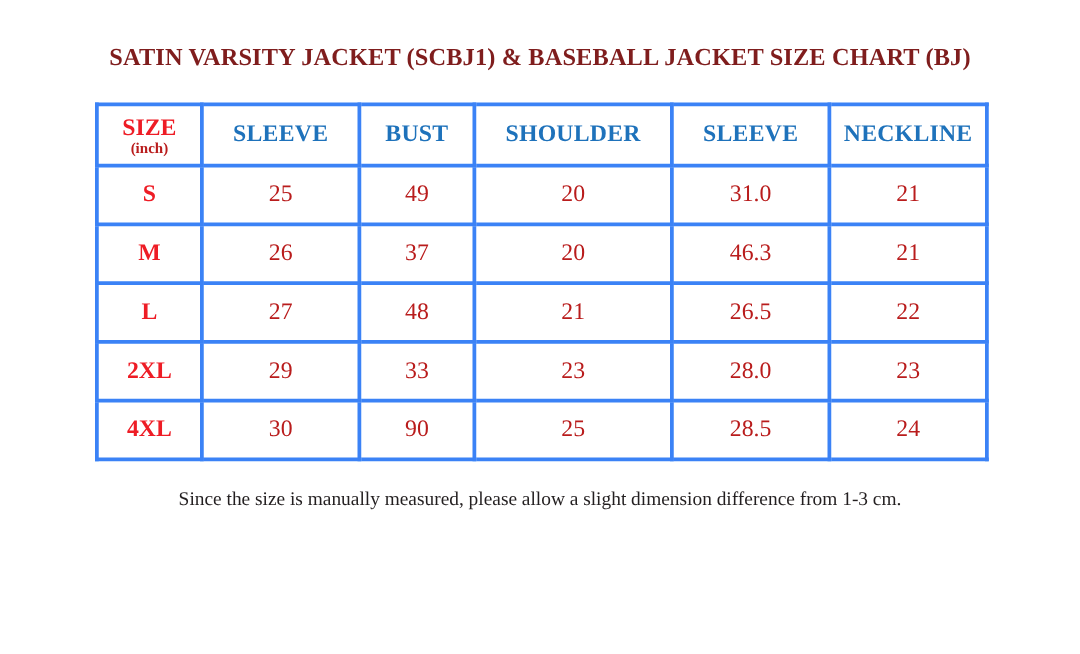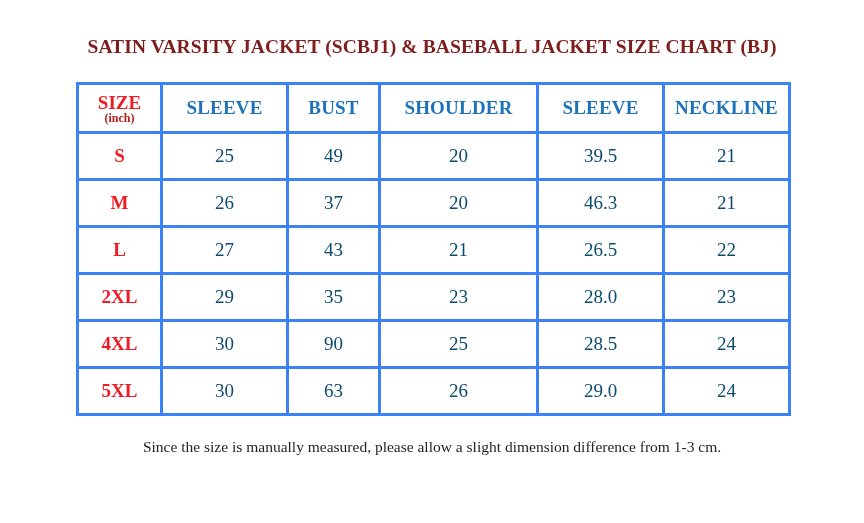--- a/index.html
+++ b/index.html
@@ -75,21 +75,21 @@
     font-weight: bold;
     font-size: 19px;
     letter-spacing: 0.2px;
   }
   td.size-cell {
     color: #ee1c25;
     font-weight: bold;
     font-size: 19px;
   }
   td.value-cell {
-    color: #0c4a6e;
+    color: #b91c1c;
     font-weight: normal;
     font-size: 19px;
   }
   .note {
     text-align: center;
     color: #231f20;
     font-size: 15.5px;
     margin-top: 22px;
   }
 </style>
@@ -122,62 +122,54 @@
           <th class="hdr-blue">SLEEVE</th>
           <th class="hdr-blue">NECKLINE</th>
         </tr>
       </thead>
       <tbody>
         <tr>
           <td class="size-cell">S</td>
           <td class="value-cell">25</td>
           <td class="value-cell">49</td>
           <td class="value-cell">20</td>
-          <td class="value-cell">39.5</td>
+          <td class="value-cell">31.0</td>
           <td class="value-cell">21</td>
         </tr>
         <tr>
           <td class="size-cell">M</td>
           <td class="value-cell">26</td>
           <td class="value-cell">37</td>
           <td class="value-cell">20</td>
           <td class="value-cell">46.3</td>
           <td class="value-cell">21</td>
         </tr>
         <tr>
           <td class="size-cell">L</td>
           <td class="value-cell">27</td>
-          <td class="value-cell">43</td>
+          <td class="value-cell">48</td>
           <td class="value-cell">21</td>
           <td class="value-cell">26.5</td>
           <td class="value-cell">22</td>
         </tr>
         <tr>
           <td class="size-cell">2XL</td>
           <td class="value-cell">29</td>
-          <td class="value-cell">35</td>
+          <td class="value-cell">33</td>
           <td class="value-cell">23</td>
           <td class="value-cell">28.0</td>
           <td class="value-cell">23</td>
         </tr>
         <tr>
           <td class="size-cell">4XL</td>
           <td class="value-cell">30</td>
           <td class="value-cell">90</td>
           <td class="value-cell">25</td>
           <td class="value-cell">28.5</td>
           <td class="value-cell">24</td>
         </tr>
-        <tr>
-          <td class="size-cell">5XL</td>
-          <td class="value-cell">30</td>
-          <td class="value-cell">63</td>
-          <td class="value-cell">26</td>
-          <td class="value-cell">29.0</td>
-          <td class="value-cell">24</td>
-        </tr>
       </tbody>
     </table>
   </div>
 
   <div class="note">Since the size is manually measured, please allow a slight dimension difference from 1-3 cm.</div>
 
 </div>
 
 </body></html>

